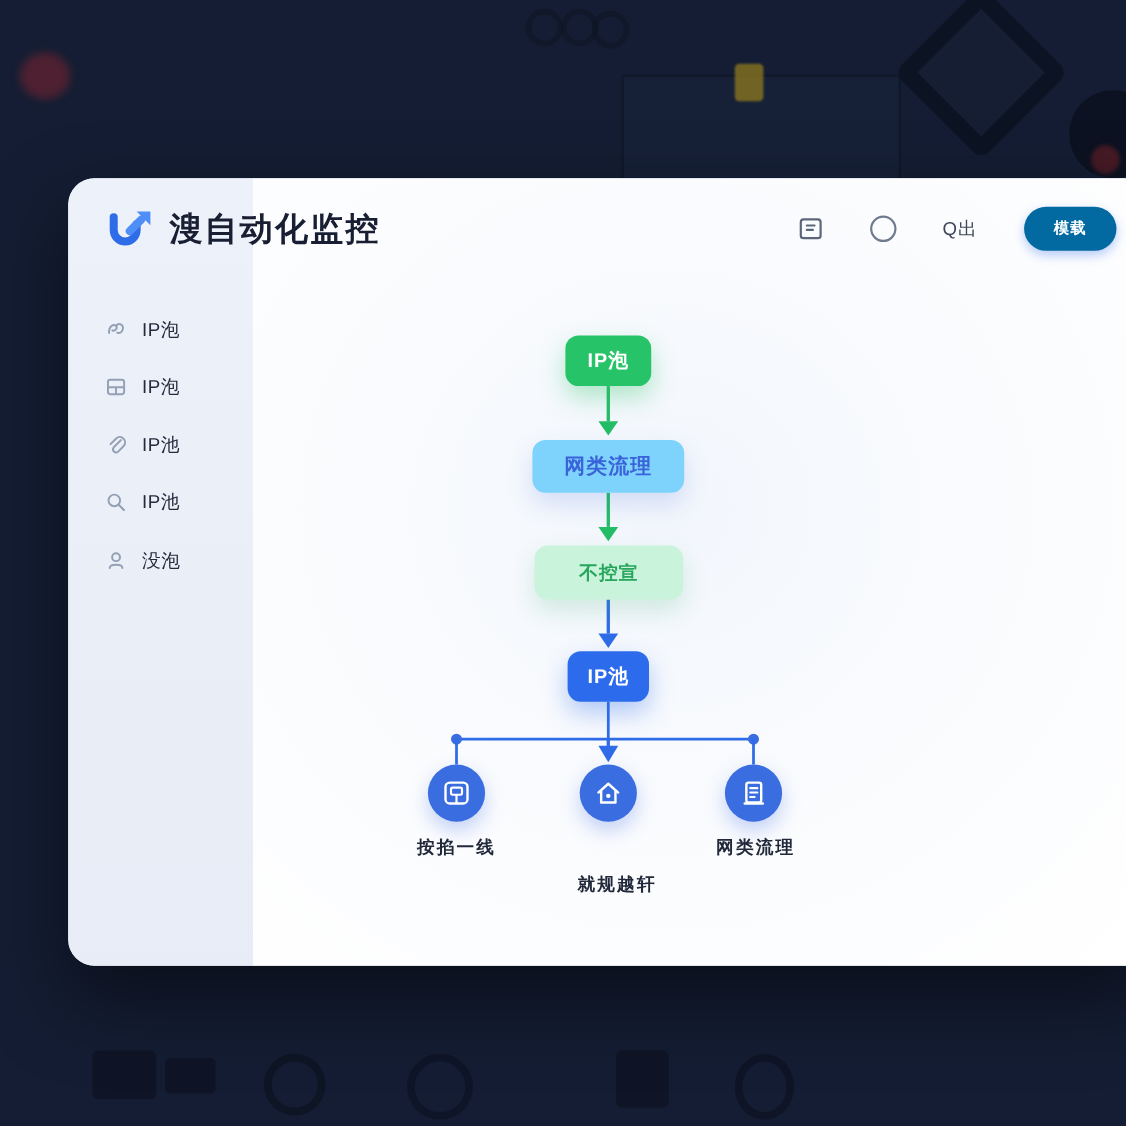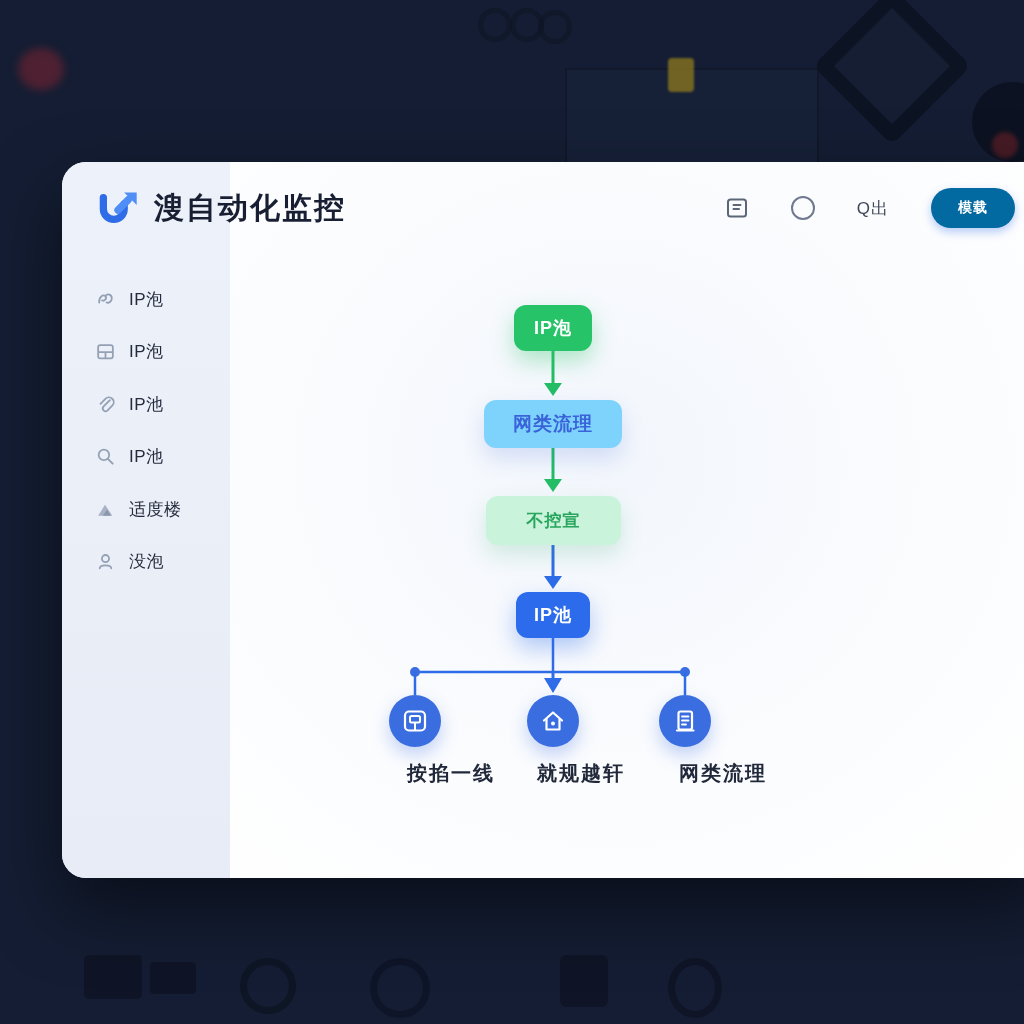--- a/index.html
+++ b/index.html
@@ -88,24 +88,24 @@
   .node-4{left:454px;top:430px;width:74px;height:46px;background:#2c6cec;color:#fff;font-size:18px;
     box-shadow:0 10px 22px rgba(44,108,236,.35);}
   .flow-svg{position:absolute;left:0;top:0;width:901px;height:716px;z-index:2;pointer-events:none;}
   .branch-circle{
     position:absolute;top:533px;width:52px;height:52px;border-radius:50%;
     background:#3a6de0;display:flex;align-items:center;justify-content:center;z-index:3;cursor:pointer;
     box-shadow:0 8px 18px rgba(58,109,224,.3);
   }
   .bc-1{left:327px;} .bc-2{left:465px;} .bc-3{left:597px;}
   .branch-label{
-    position:absolute;top:598px;width:160px;text-align:right;
-    font-size:20px;font-weight:600;color:#20283a;letter-spacing:2px;z-index:3;
-  }
-  .bl-1{left:273px;} .bl-2{left:403px;} .bl-3{left:545px;}
+    position:absolute;top:598px;width:160px;text-align:center;
+    font-size:16px;font-weight:600;color:#20283a;letter-spacing:2px;z-index:3;
+  }
+  .bl-1{left:273px;} .bl-2{left:419px;margin-top:34px;} .bl-3{left:545px;}
 </style>
 </head>
 <body>
 
 <div class="bg-shape bg-red-blob"></div>
 <div class="bg-shape bg-ring r1"></div>
 <div class="bg-shape bg-ring r2"></div>
 <div class="bg-shape bg-ring r3"></div>
 <div class="bg-shape bg-window"></div>
 <div class="bg-shape bg-yellow-square"></div>
@@ -164,27 +164,20 @@
     </div>
     <div class="side-item">
       <svg viewBox="0 0 20 20">
         <circle cx="8.5" cy="8.5" r="5" fill="none" stroke="#94a0b5" stroke-width="1.7"></circle>
         <path d="M12.5 12.5 L16.8 16.8" stroke="#94a0b5" stroke-width="1.9" stroke-linecap="round"></path>
       </svg>
       <span class="side-label">IP池</span>
     </div>
     <div class="side-item">
       <svg viewBox="0 0 20 20">
-        <polygon points="3,16 9.5,5.5 16.5,16" fill="#a8b2c4"></polygon>
-        <polygon points="7.5,16 11.5,10 15,16" fill="#8b97ab"></polygon>
-      </svg>
-      <span class="side-label">适度楼</span>
-    </div>
-    <div class="side-item">
-      <svg viewBox="0 0 20 20">
         <circle cx="10" cy="7.2" r="3.4" fill="none" stroke="#94a0b5" stroke-width="1.7"></circle>
         <path d="M4.5 16.5 c0-3.8 11-3.8 11 0" fill="none" stroke="#94a0b5" stroke-width="1.7" stroke-linecap="round"></path>
       </svg>
       <span class="side-label">没泡</span>
     </div>
   </div>
 
   <svg class="flow-svg" viewBox="0 0 901 716">
 
     <line x1="491" y1="189" x2="491" y2="221" stroke="#24bd66" stroke-width="3"></line>

